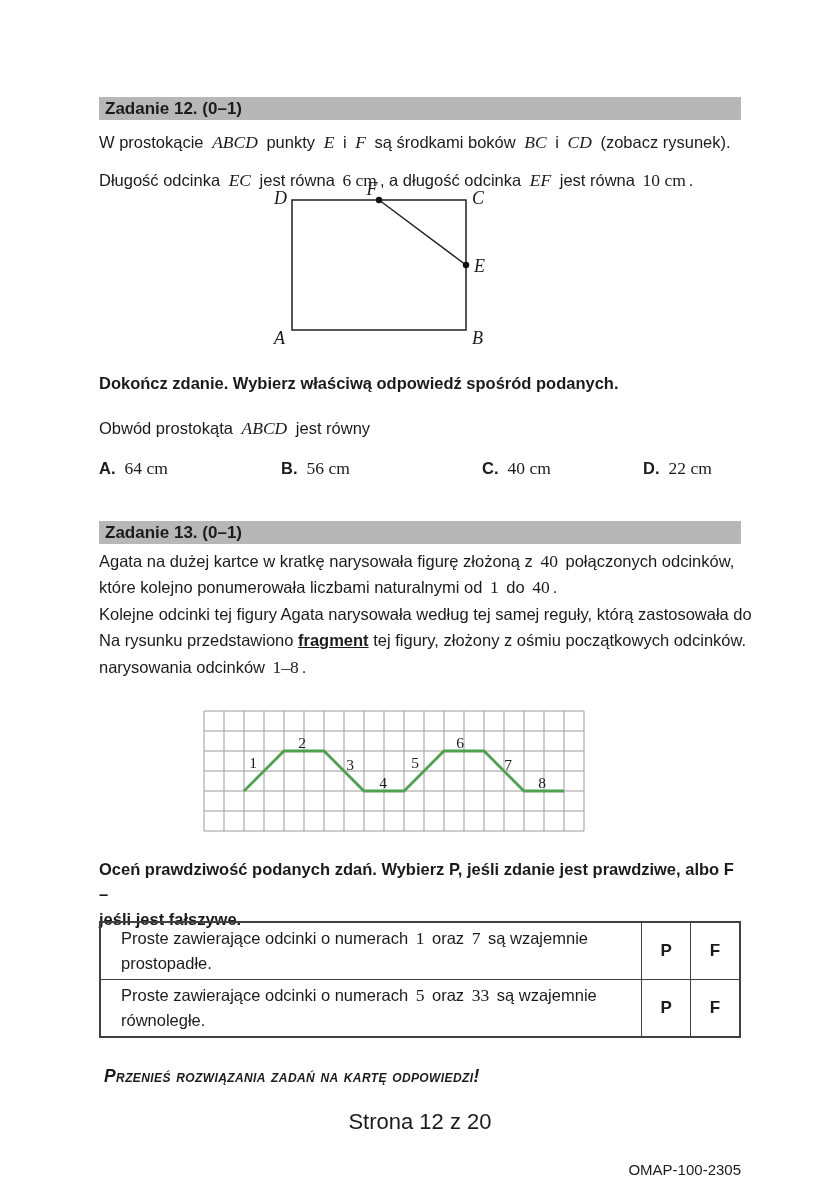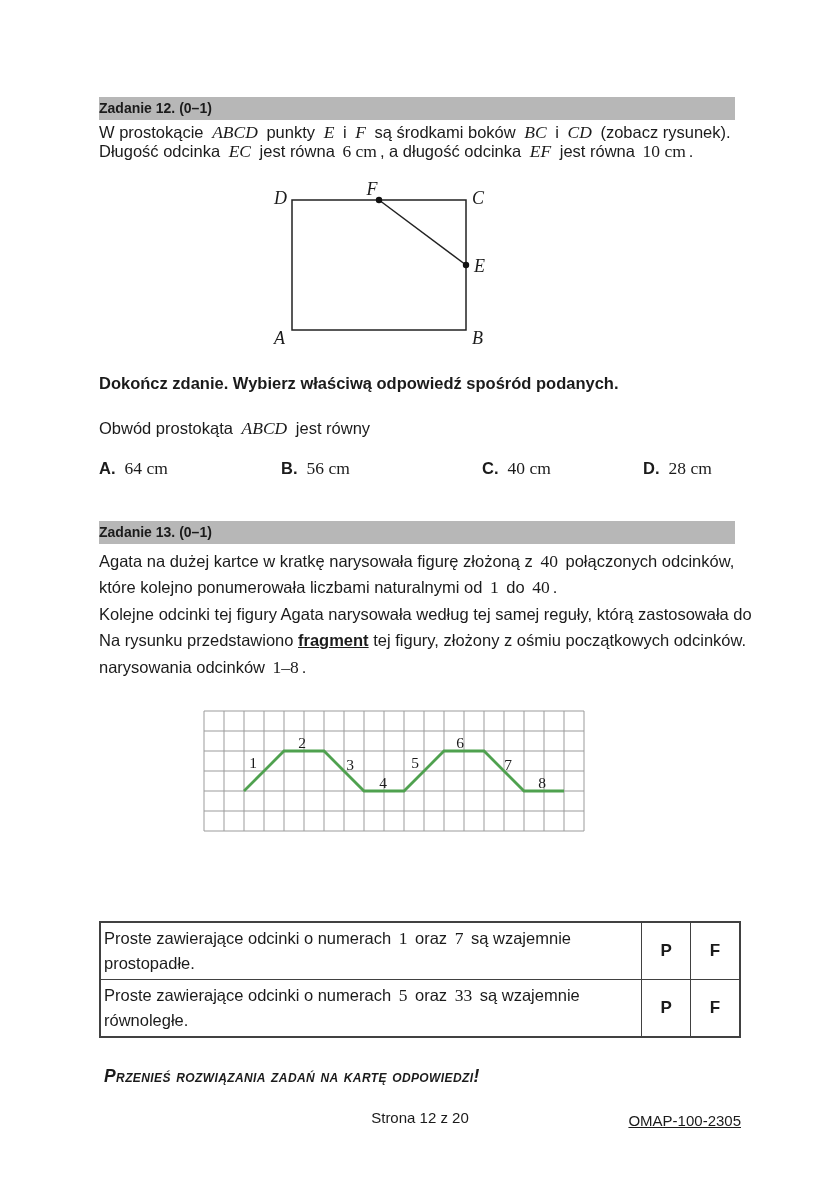--- a/index.html
+++ b/index.html
@@ -4,43 +4,43 @@
 <style>
   html,body{margin:0;padding:0;background:#e8e8e8;}
   .page{
     position:relative;width:840px;height:1187px;background:#ffffff;
     color:#1b1b1b;font-family:"Liberation Sans",sans-serif;font-size:16.5px;
     margin:0 auto;overflow:hidden;
   }
   .abs{position:absolute;}
   .taskbar{
     left:99px;width:636px;height:23px;background:#b7b7b7;
-    font-weight:bold;font-size:14px;line-height:23px;
+    font-weight:bold;font-size:17px;line-height:23px;padding-left:6px;
   }
   .textblock{left:99px;width:648px;}
-  .line{line-height:19px;white-space:nowrap;}
+  .line{line-height:38px;white-space:nowrap;}
   .line13{line-height:26.4px;white-space:nowrap;}
   .bold{font-weight:bold;}
   .italic{font-style:italic;}
   .seg-math{font-family:"Liberation Serif",serif;font-style:italic;font-size:17.5px;margin:0 4px;}
   .seg-serif{font-family:"Liberation Serif",serif;font-size:17.5px;margin:0 3px;}
   .seg-boldu{font-weight:bold;text-decoration:underline;}
   .answers{left:99px;width:648px;height:24px;}
   .answer{position:absolute;top:0;white-space:nowrap;}
   .answer .letter{font-weight:bold;margin-right:9px;}
   .answer .value{font-family:"Liberation Serif",serif;font-size:17.5px;}
   svg text.fig-label{font-family:"Liberation Serif",serif;font-style:italic;font-size:18px;fill:#1b1b1b;}
   svg text.seg-num{font-family:"Liberation Serif",serif;font-size:15.5px;fill:#1b1b1b;}
   .tbl{left:99px;width:638px;border:2px solid #414141;}
   .trow{display:flex;height:56px;}
   .trow + .trow{border-top:1px solid #414141;}
-  .tcell-s{width:541px;display:flex;align-items:center;padding-left:3px;box-sizing:border-box;line-height:25px;}
+  .tcell-s{width:541px;display:flex;align-items:center;padding-left:20px;box-sizing:border-box;line-height:25px;}
   .tcell-pf{width:48px;border-left:1px solid #414141;display:flex;align-items:center;justify-content:center;font-weight:bold;font-size:17px;}
   .footer-note{left:104px;font-weight:bold;font-style:italic;font-variant:small-caps;font-size:17.5px;letter-spacing:.4px;}
-  .page-number{left:0;width:840px;text-align:center;font-size:15px;}
+  .page-number{left:0;width:840px;text-align:center;font-size:22px;}
   .doc-code{left:500px;width:241px;text-align:right;font-size:15px;}
 </style>
 </head>
 <body>
 
 <div class="page">
 
   <div class="abs taskbar" style="top:97px;">
     <span>Zadanie 12. (0–1)</span>
   </div>
@@ -64,21 +64,21 @@
   </svg>
 
   <div class="abs textblock bold" style="top:374px;">Dokończ zdanie. Wybierz właściwą odpowiedź spośród podanych.</div>
 
   <div class="abs textblock" style="top:418px;"><span>Obwód prostokąta </span><span class="seg-math">ABCD</span><span> jest równy</span></div>
 
   <div class="abs answers" style="top:458px;">
     <span class="answer" style="left:0px;"><span class="letter">A.</span><span class="value">64 cm</span></span>
     <span class="answer" style="left:182px;"><span class="letter">B.</span><span class="value">56 cm</span></span>
     <span class="answer" style="left:383px;"><span class="letter">C.</span><span class="value">40 cm</span></span>
-    <span class="answer" style="left:544px;"><span class="letter">D.</span><span class="value">28 cm</span></span>
+    <span class="answer" style="left:544px;"><span class="letter">D.</span><span class="value">22 cm</span></span>
   </div>
 
   <div class="abs taskbar" style="top:521px;">
     <span>Zadanie 13. (0–1)</span>
   </div>
 
   <div class="abs textblock" style="top:548px;">
     <div class="line13"><span>Agata na dużej kartce w kratkę narysowała figurę złożoną z </span><span class="seg-serif">40</span><span> połączonych odcinków,</span></div>
     <div class="line13"><span>które kolejno ponumerowała liczbami naturalnymi od </span><span class="seg-serif">1</span><span> do </span><span class="seg-serif">40</span><span>.</span></div>
     <div class="line13"><span>Kolejne odcinki tej figury Agata narysowała według tej samej reguły, którą zastosowała do</span></div>
@@ -119,35 +119,39 @@
       <text x="57" y="65" text-anchor="middle" class="seg-num">1</text>
       <text x="106" y="45" text-anchor="middle" class="seg-num">2</text>
       <text x="154" y="67" text-anchor="middle" class="seg-num">3</text>
       <text x="187" y="85" text-anchor="middle" class="seg-num">4</text>
       <text x="219" y="65" text-anchor="middle" class="seg-num">5</text>
       <text x="264" y="45" text-anchor="middle" class="seg-num">6</text>
       <text x="312" y="67" text-anchor="middle" class="seg-num">7</text>
       <text x="346" y="85" text-anchor="middle" class="seg-num">8</text>
     </svg>
 
+  <div class="abs textblock bold" style="top:857px;line-height:25px;">
+    <div>Oceń prawdziwość podanych zdań. Wybierz P, jeśli zdanie jest prawdziwe, albo F –</div>
+    <div>jeśli jest fałszywe.</div>
+  </div>
 
   <div class="abs tbl" style="top:921px;">
     <div class="trow">
       <div class="tcell-s">
           <div><span>Proste zawierające odcinki o numerach </span><span class="seg-serif">1</span><span> oraz </span><span class="seg-serif">7</span><span> są wzajemnie</span><br><span>prostopadłe.</span></div>
         </div>
       <div class="tcell-pf">P</div>
       <div class="tcell-pf">F</div>
     </div>
     <div class="trow">
       <div class="tcell-s">
           <div><span>Proste zawierające odcinki o numerach </span><span class="seg-serif">5</span><span> oraz </span><span class="seg-serif">33</span><span> są wzajemnie</span><br><span>równoległe.</span></div>
         </div>
       <div class="tcell-pf">P</div>
       <div class="tcell-pf">F</div>
     </div>
   </div>
 
   <div class="abs footer-note" style="top:1066px;">Przenieś rozwiązania zadań na kartę odpowiedzi!</div>
   <div class="abs page-number" style="top:1109px;">Strona 12 z 20</div>
-  <div class="abs doc-code" style="top:1112px;text-decoration:underline;">OMAP-100-2305</div>
+  <div class="abs doc-code" style="top:1161px;">OMAP-100-2305</div>
 
 </div>
 
 </body></html>

